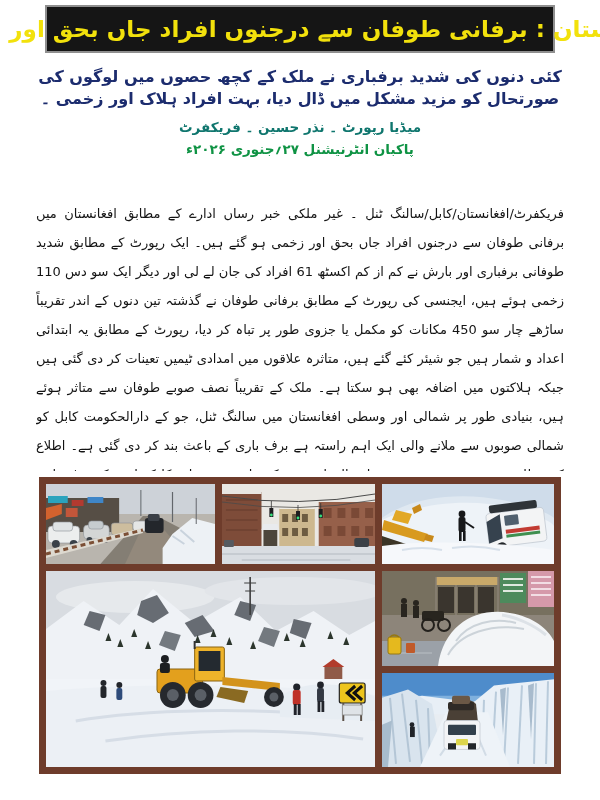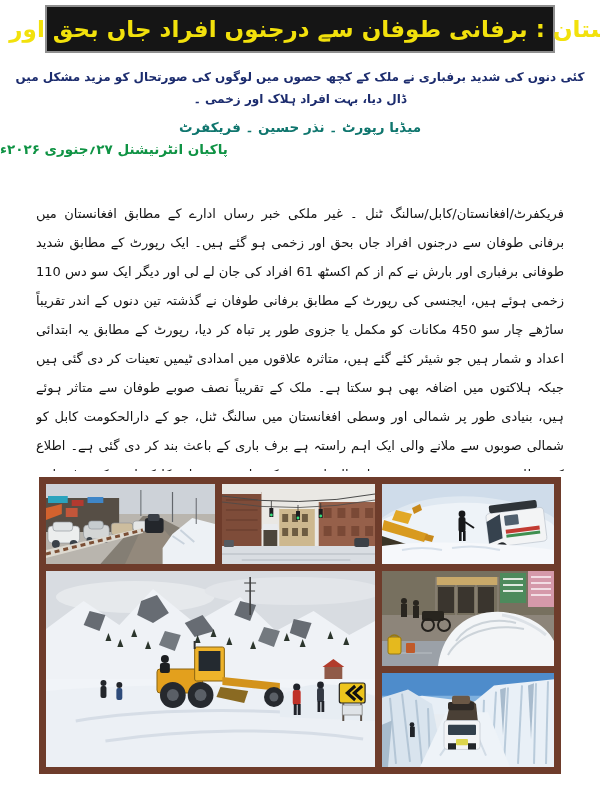--- a/index.html
+++ b/index.html
@@ -13,28 +13,28 @@
     margin:5px auto 0; width:510px; height:48px;
     background:#151515; border:2px solid #8f8f8f;
     display:flex; align-items:center; justify-content:center;
   }
   .banner h1 {
     color:#f2e10c; font-size:23px; font-weight:bold; line-height:1;
     white-space:nowrap;
   }
   .subhead {
     margin:13px 10px 0; text-align:center;
-    color:#1c2c6e; font-size:12px; font-weight:bold; line-height:22px;
+    color:#1c2c6e; font-size:16px; font-weight:bold; line-height:22px;
   }
   .byline {
     margin-top:9px; text-align:center;
     color:#0f766e; font-size:13.5px; font-weight:bold;
   }
   .dateline {
-    margin-top:6px; text-align:left;
+    margin-top:6px; text-align:center;
     color:#0f9344; font-size:13.5px; font-weight:bold;
   }
   .article-body {
     margin:42px 36px 0; height:272px; overflow:hidden;
     color:#141414; font-size:13px; line-height:29px;
     text-align:justify; direction:rtl;
   }
   .collage {
     margin:6px auto 0; width:522px; height:297px;
     background:#6e3c2b; padding:7px;

